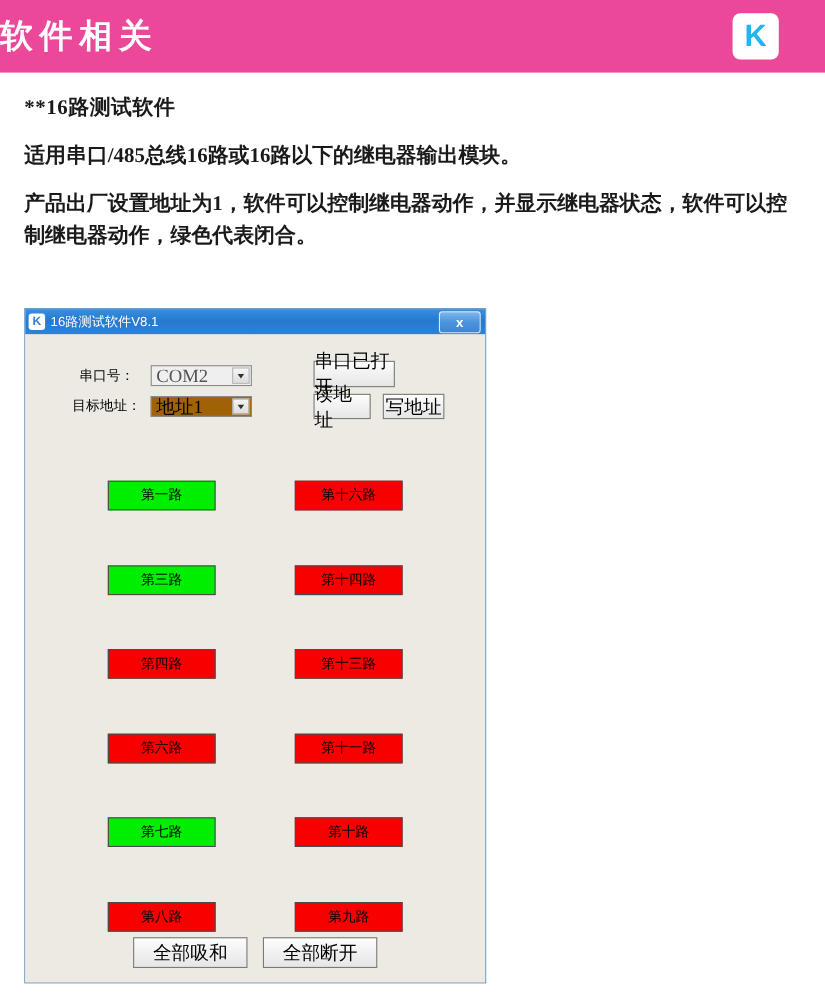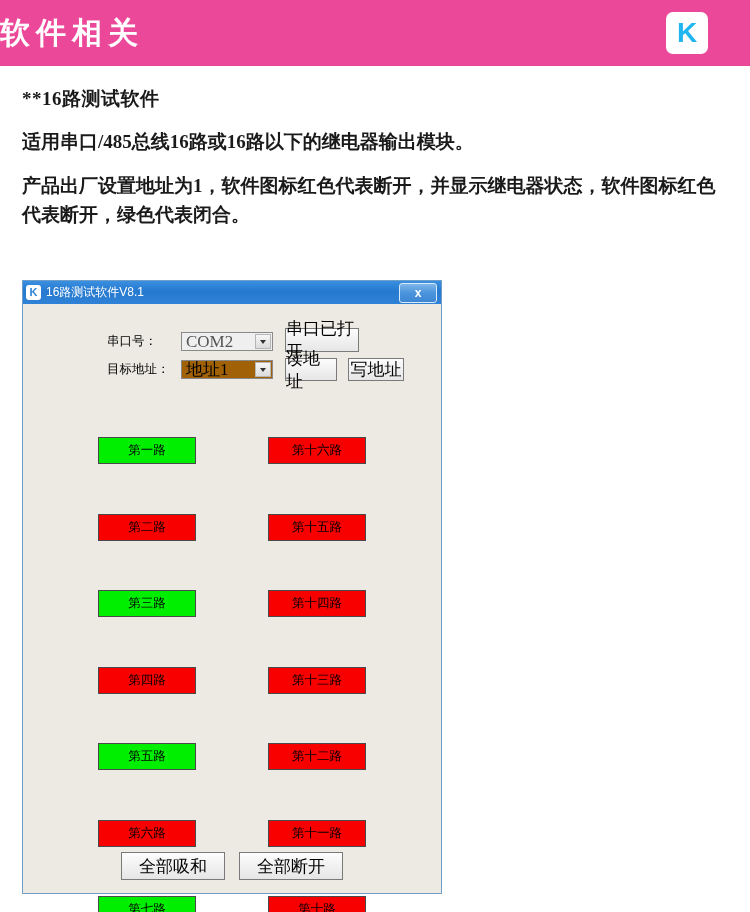--- a/index.html
+++ b/index.html
@@ -141,24 +141,23 @@
     position: absolute;
   }
   .row-port { left: 40px; top: 28px; }
   .row-addr { left: 40px; top: 56px; }
 
   .field-label {
     font-size: 12.5px;
     color: #000000;
     font-family: "Liberation Sans", sans-serif;
     white-space: nowrap;
-    text-align: left;
+    text-align: center;
     width: 68px;
     margin-right: 6px;
-    margin-left: 44px;
   }
   .combo {
     width: 92px;
     height: 19px;
     border: 1px solid #8a8a8a;
     background: #a16207;
     display: flex;
     align-items: center;
     position: relative;
     box-sizing: border-box;
@@ -258,21 +257,21 @@
 <div class="banner">
   <div class="banner-title">软件相关</div>
   <div class="banner-logo">
     <span>K</span>
   </div>
 </div>
 
 <div class="copy">
   <p class="first">**16路测试软件</p>
   <p>适用串口/485总线16路或16路以下的继电器输出模块。</p>
-  <p>产品出厂设置地址为1，软件图标红色代表断开，并显示继电器状态，软件图标红色代表断开，绿色代表闭合。</p>
+  <p>产品出厂设置地址为1，软件可以控制继电器动作，并显示继电器状态，软件可以控制继电器动作，绿色代表闭合。</p>
 </div>
 
 <div class="app-window">
 
   <div class="titlebar">
     <div class="titlebar-icon">
       <span>K</span>
     </div>
     <div class="titlebar-text">16路测试软件V8.1</div>
     <div class="titlebar-close">x</div>
@@ -303,34 +302,26 @@
     <div class="winbtn btn-open">串口已打开</div>
     <div class="winbtn btn-read">读地址</div>
     <div class="winbtn btn-write">写地址</div>
 
     <div class="channels">
       <div class="chan-row">
         <div class="chan on">第一路</div>
         <div class="chan off">第十六路</div>
       </div>
       <div class="chan-row">
-        <div class="chan off">第二路</div>
-        <div class="chan off">第十五路</div>
-      </div>
-      <div class="chan-row">
         <div class="chan on">第三路</div>
         <div class="chan off">第十四路</div>
       </div>
       <div class="chan-row">
         <div class="chan off">第四路</div>
         <div class="chan off">第十三路</div>
-      </div>
-      <div class="chan-row">
-        <div class="chan on">第五路</div>
-        <div class="chan off">第十二路</div>
       </div>
       <div class="chan-row">
         <div class="chan off">第六路</div>
         <div class="chan off">第十一路</div>
       </div>
       <div class="chan-row">
         <div class="chan on">第七路</div>
         <div class="chan off">第十路</div>
       </div>
       <div class="chan-row">

